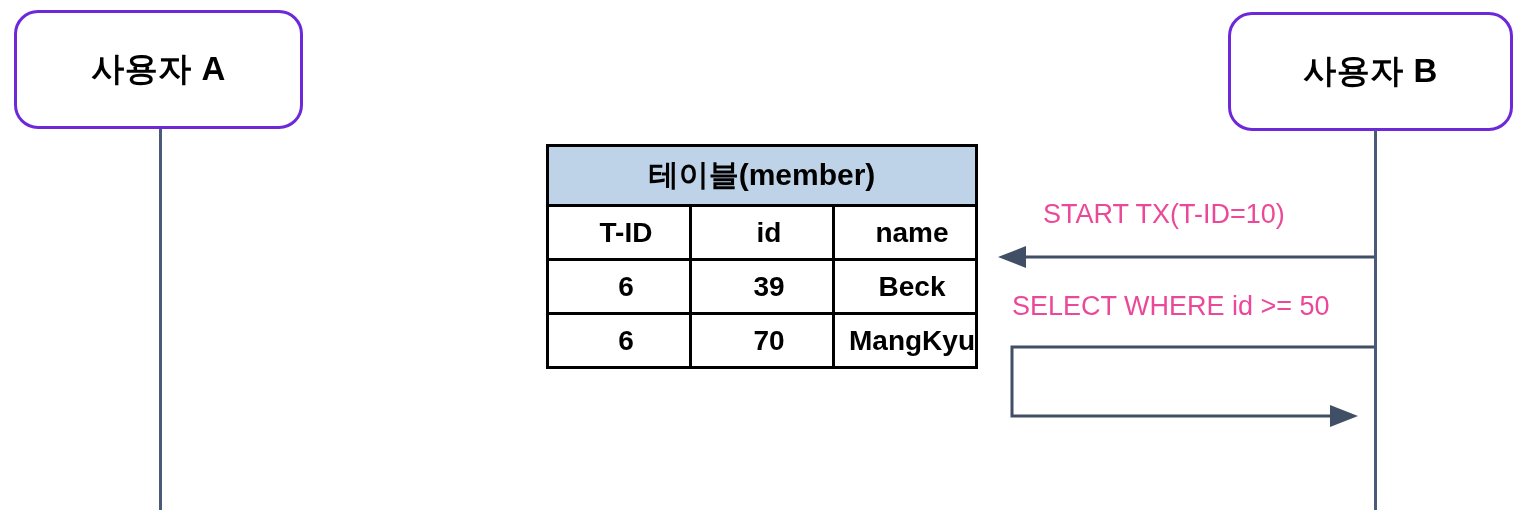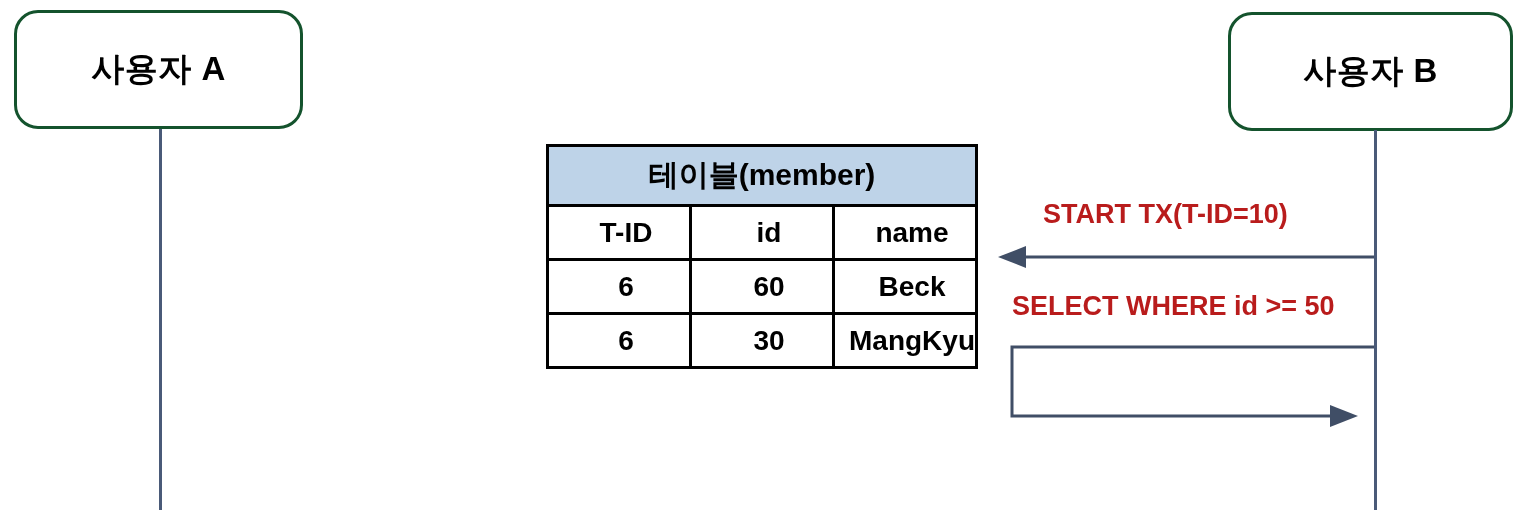--- a/index.html
+++ b/index.html
@@ -15,21 +15,21 @@
     width: 1532px;
     height: 510px;
     background: #ffffff;
     overflow: hidden;
   }
 
   
   .actor-box {
     position: absolute;
     box-sizing: border-box;
-    border: 3px solid #14532d;
+    border: 3px solid #6d28d9;
     border-radius: 24px;
     background: #ffffff;
     display: flex;
     align-items: center;
     justify-content: center;
   }
   .actor-label {
     font-size: 33px;
     font-weight: bold;
     color: #000000;
@@ -88,22 +88,22 @@
     top: 0;
     width: 1532px;
     height: 510px;
     pointer-events: none;
   }
 
   
   .msg-label {
     position: absolute;
     font-size: 27px;
-    font-weight: bold;
-    color: #b91c1c;
+    font-weight: normal;
+    color: #ec4899;
     white-space: nowrap;
   }
   #label-start-tx { left: 1043px; top: 199px; }
   #label-select   { left: 1012px;  top: 291px; }
   #label-result   { left: 1031px; top: 444px; }
 </style>
 </head>
 <body>
 
 <div id="canvas">
@@ -125,26 +125,26 @@
       </tr>
       <tr>
         <th class="col-tid">T-ID</th>
         <th class="col-id">id</th>
         <th class="col-name">name</th>
       </tr>
     </thead>
     <tbody>
       <tr>
         <td class="col-tid">6</td>
-        <td class="col-id">60</td>
+        <td class="col-id">39</td>
         <td class="col-name">Beck</td>
       </tr>
       <tr>
         <td class="col-tid">6</td>
-        <td class="col-id">30</td>
+        <td class="col-id">70</td>
         <td class="col-name">MangKyu</td>
       </tr>
     </tbody>
   </table>
 
   <svg id="connectors" viewBox="0 0 1532 510">
 
     <g>
       <line x1="1374" y1="257" x2="1012" y2="257" stroke="#404e66" stroke-width="3"></line>
       <polygon points="998,257 1026,246 1026,268" fill="#404e66"></polygon>

